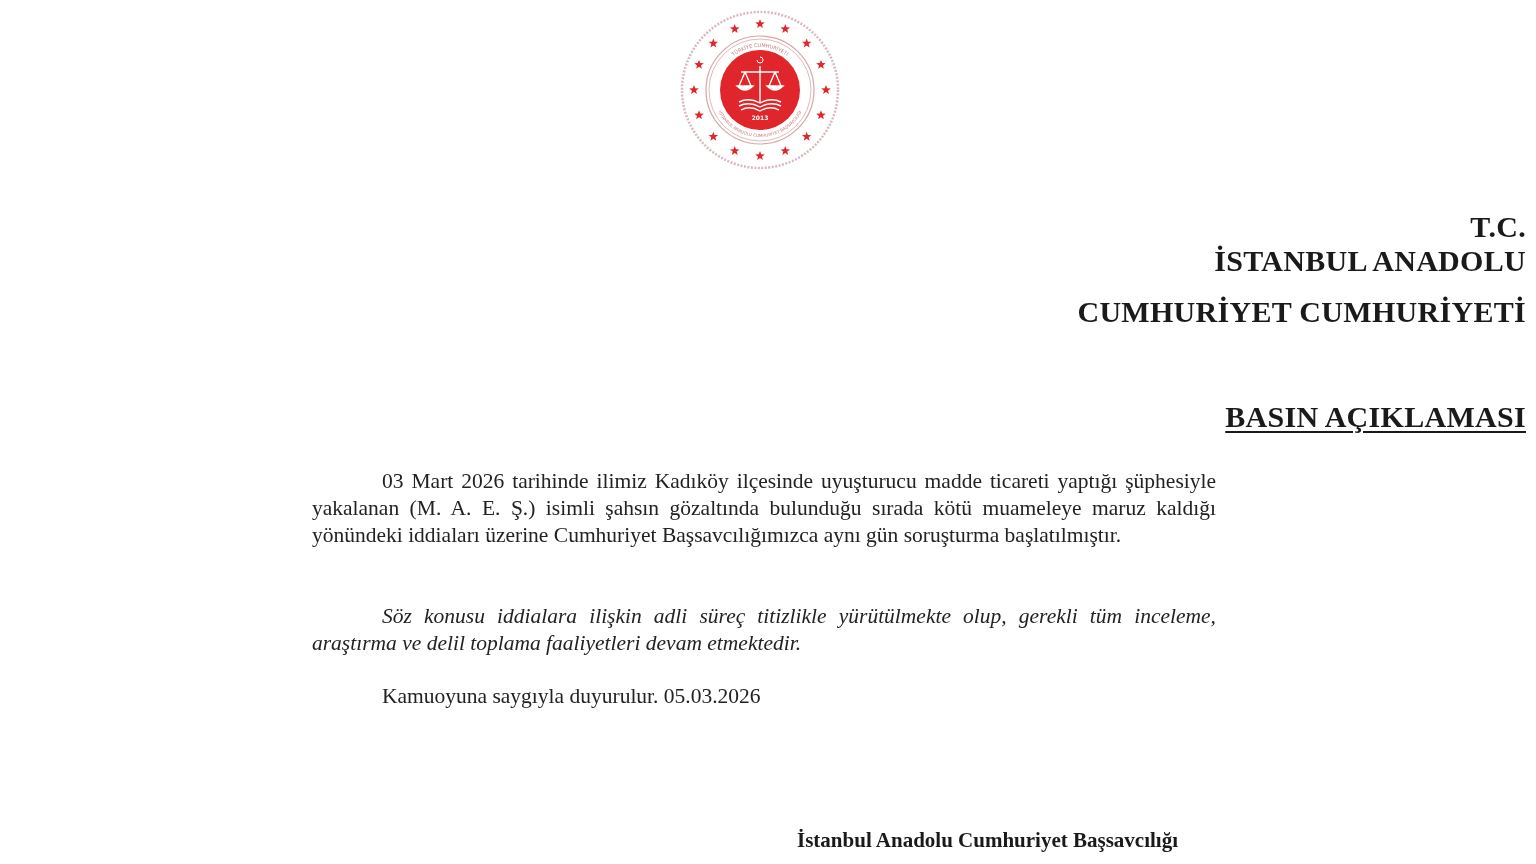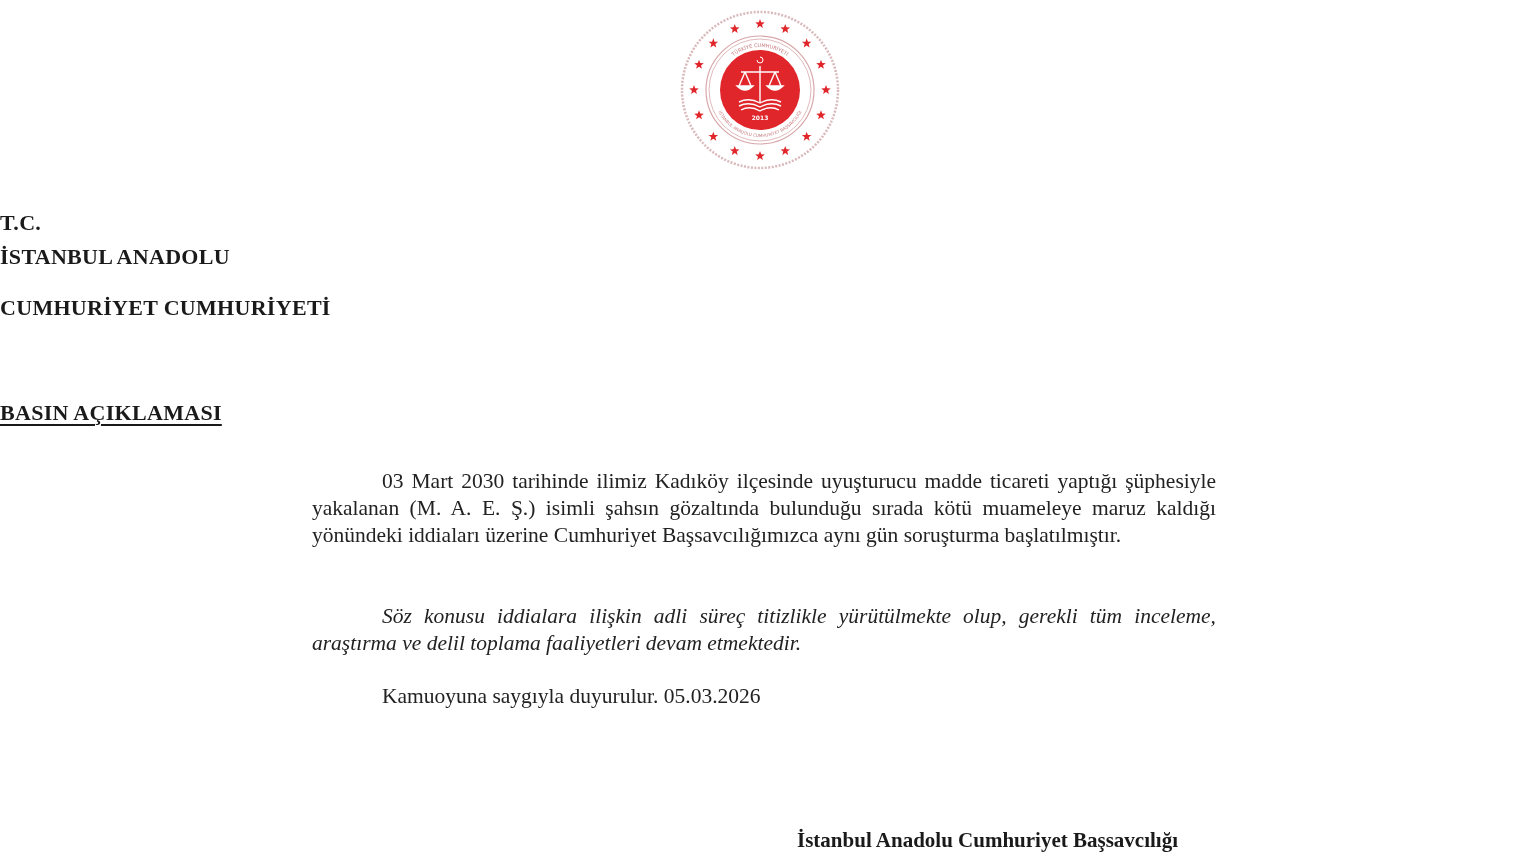--- a/index.html
+++ b/index.html
@@ -7,22 +7,22 @@
     width: 1536px; height: 864px; overflow: hidden;
     background: #ffffff;
     font-family: "Liberation Serif", "DejaVu Serif", serif;
     color: #1a1a1a;
     position: relative;
   }
   .seal {
     position: absolute; left: 679px; top: 10px; width: 162px; height: 160px;
   }
   .heading {
-    position: absolute; left: 0; width: 1526px; text-align: left;
-    font-weight: bold; font-size: 22px; letter-spacing: 0.3px;
+    position: absolute; left: 0; width: 1526px; text-align: right;
+    font-weight: bold; font-size: 30px; letter-spacing: 0.3px;
   }
   .h-tc { top: 210px; }
   .h-line1 { top: 244px; }
   .h-line2 { top: 295px; }
   .h-title { top: 400px; }
   .h-title span { text-decoration: underline; text-underline-offset: 4px; text-decoration-thickness: 2px; }
   .body-text {
     position: absolute; left: 312px; width: 904px;
     font-size: 21.5px; line-height: 27px; text-align: justify;
     color: #222;
@@ -88,17 +88,17 @@
     </g>
     <text x="81" y="110" font-size="6" fill="#ffffff" text-anchor="middle" font-weight="bold" font-family="DejaVu Sans, sans-serif">2013</text>
   </svg>
 </div>
 
 <div class="heading h-tc">T.C.</div>
 <div class="heading h-line1">İSTANBUL ANADOLU</div>
 <div class="heading h-line2">CUMHURİYET CUMHURİYETİ</div>
 <div class="heading h-title"><span>BASIN AÇIKLAMASI</span></div>
 
-<div class="body-text p1">03 Mart 2030 tarihinde ilimiz Kadıköy ilçesinde uyuşturucu madde ticareti yaptığı şüphesiyle yakalanan (M. A. E. Ş.) isimli şahsın gözaltında bulunduğu sırada kötü muameleye maruz kaldığı yönündeki iddiaları üzerine Cumhuriyet Başsavcılığımızca aynı gün soruşturma başlatılmıştır.</div>
+<div class="body-text p1">03 Mart 2026 tarihinde ilimiz Kadıköy ilçesinde uyuşturucu madde ticareti yaptığı şüphesiyle yakalanan (M. A. E. Ş.) isimli şahsın gözaltında bulunduğu sırada kötü muameleye maruz kaldığı yönündeki iddiaları üzerine Cumhuriyet Başsavcılığımızca aynı gün soruşturma başlatılmıştır.</div>
 <div class="body-text p2">Söz konusu iddialara ilişkin adli süreç titizlikle yürütülmekte olup, gerekli tüm inceleme, araştırma ve delil toplama faaliyetleri devam etmektedir.</div>
 <div class="body-text p3">Kamuoyuna saygıyla duyurulur. 05.03.2026</div>
 
 <div class="signature">İstanbul Anadolu Cumhuriyet Başsavcılığı</div>
 
 </body></html>

